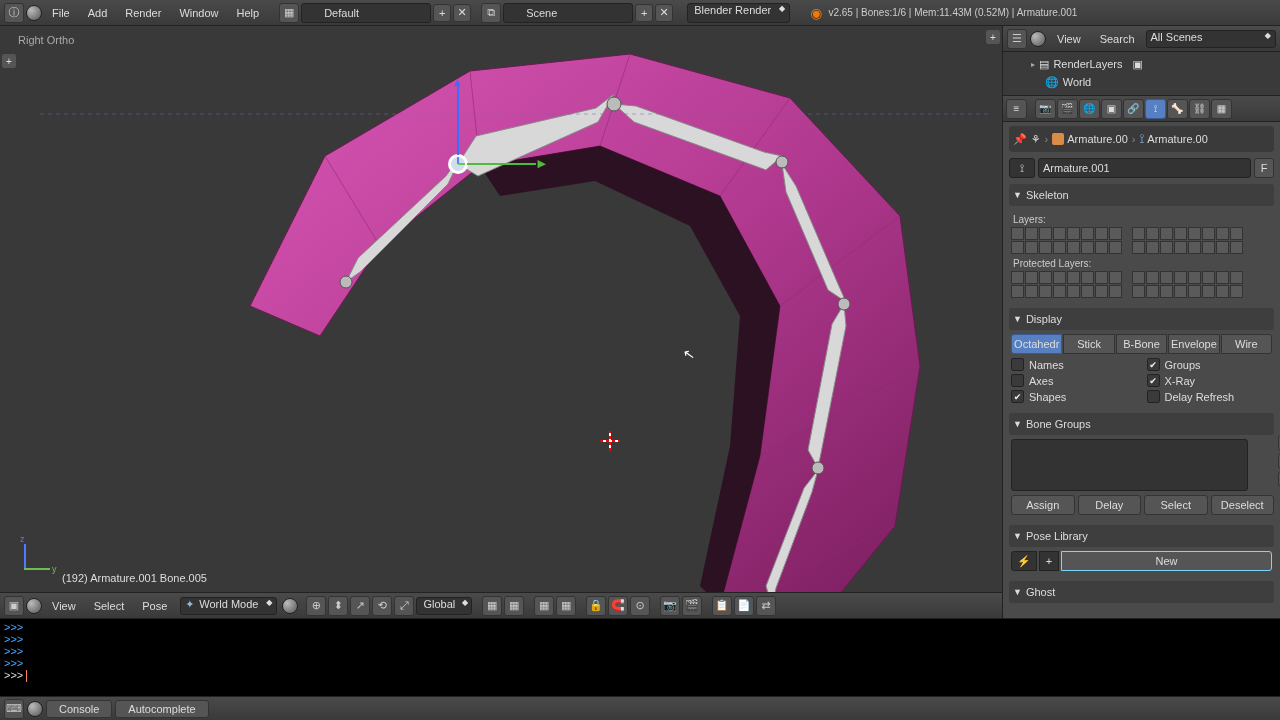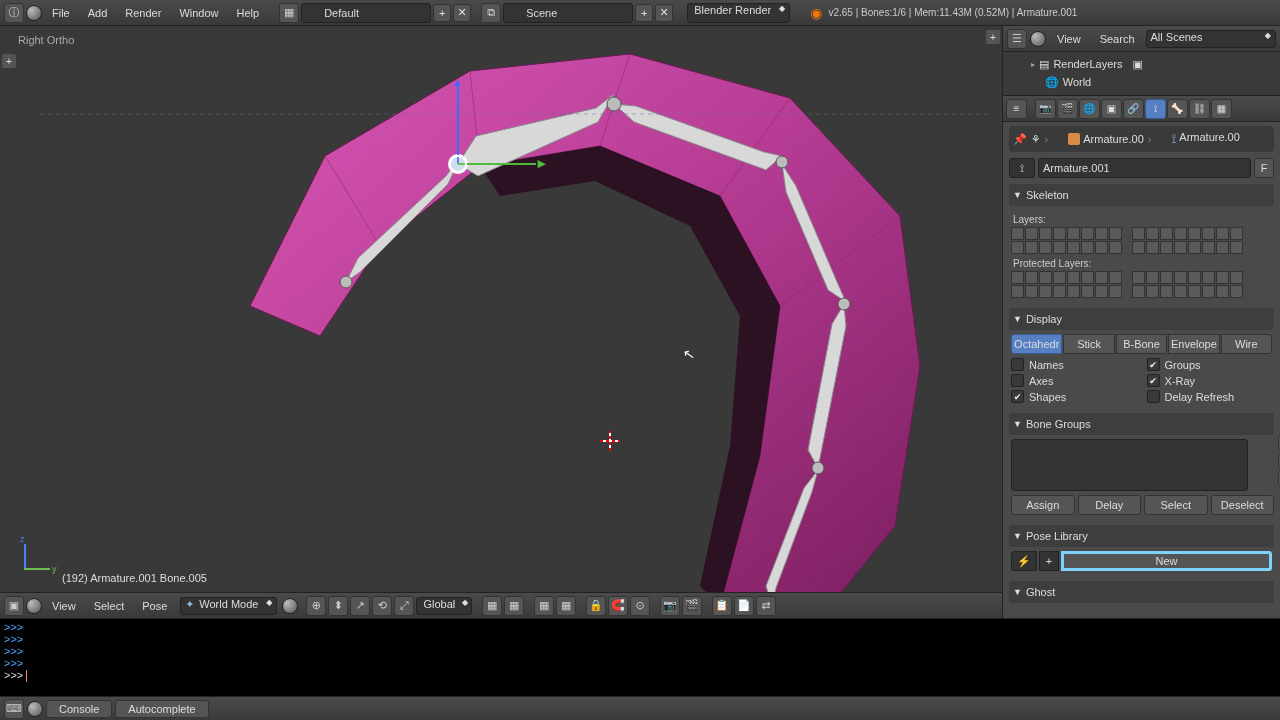--- a/index.html
+++ b/index.html
@@ -47,21 +47,21 @@
 .out-search::after{content:"◆"; position:absolute; right:4px; font-size:8px;}
 .outliner-body { background:#3a3a3a; padding:3px 6px 6px 6px; border-bottom:1px solid #222; height:44px; overflow:hidden; position:relative;}
 .out-row { display:flex; align-items:center; gap:4px; height:18px; cursor:pointer;}
 .out-row .tri { font-size:8px; color:#aaa;}
 .out-row .nm { color:#ddd;}
 .props-tabs { height:26px; background:linear-gradient(#4a4a4a,#3a3a3a); display:flex; align-items:center; gap:1px; padding:0 3px; border-bottom:1px solid #222;}
 .ptab { width:21px; height:20px; border:1px solid #333; border-radius:3px; background:#555; display:flex; align-items:center; justify-content:center; cursor:pointer; font-size:10px;}
 .ptab.active { background:#5680c2; border-color:#3a5a92;}
 .props-body { flex:1; overflow-y:auto; padding:4px 6px;}
 .breadcrumb { display:flex; align-items:center; gap:4px; height:26px; background:#3a3a3a; border-radius:4px; padding:0 4px; margin-bottom:6px;}
-.bc-item { display:flex; gap:3px; cursor:pointer;margin-left:16px;}
+.bc-item { display:flex; align-items:center; gap:3px; cursor:pointer;}
 .bc-cube { width:12px; height:12px; background:#d98c45; border-radius:2px;}
 .bc-arm { color:#7da9d9; font-size:13px;}
 .name-row { display:flex; gap:3px; margin-bottom:6px;}
 .name-dd { width:26px; height:20px; background:#333; border:1px solid #222; border-radius:3px; display:flex; align-items:center; justify-content:center; cursor:pointer;}
 .name-input { flex:1; background:#333; border:1px solid #222; border-radius:3px; height:20px; padding:0 4px; color:#ddd;}
 .f-btn { width:20px; height:20px; background:#555; border:1px solid #333; border-radius:3px; display:flex;align-items:center;justify-content:center;cursor:pointer;}
 .panel { margin-bottom:6px;}
 .panel-header { display:flex; align-items:center; gap:4px; height:22px; background:#3e3e3e; border-radius:3px; padding:0 4px; cursor:pointer;}
 .panel-header .caret{ font-size:9px;}
 .panel-body { padding:4px 2px;}
@@ -78,21 +78,21 @@
 .check-item { display:flex; align-items:center; gap:5px; cursor:pointer;}
 .chk { width:13px; height:13px; background:#3a3a3a; border:1px solid #222; border-radius:2px; display:flex;align-items:center;justify-content:center; font-size:9px; color:#eee;}
 .listbox { background:#333; border:1px solid #222; border-radius:3px; height:52px; position:relative;}
 .list-side { position:absolute; right:-22px; top:0; display:flex; flex-direction:column; gap:2px;}
 .list-side .sq{ width:18px; height:16px; background:#555; border:1px solid #333; border-radius:3px; cursor:pointer; display:flex;align-items:center;justify-content:center; font-size:11px;}
 .btn-row { display:flex; gap:3px; margin-top:4px;}
 .act-btn { flex:1; height:20px; background:#555; border:1px solid #333; border-radius:3px; display:flex;align-items:center;justify-content:center;cursor:pointer;}
 .new-row { display:flex; gap:2px;}
 .new-dd { width:26px; height:20px; background:#333; border:1px solid #222; border-radius:3px 0 0 3px; display:flex;align-items:center;justify-content:center;cursor:pointer;}
 .new-mid { width:20px; height:20px; background:#333; border:1px solid #222;display:flex;align-items:center;justify-content:center;cursor:pointer;}
-.new-btn { flex:1; height:20px; background:#555; border:3px solid #7dd3fc; border-radius:0 3px 3px 0; display:flex;align-items:center;justify-content:center;cursor:pointer;}
+.new-btn { flex:1; height:20px; background:#555; border:1px solid #7dd3fc; border-radius:0 3px 3px 0; display:flex;align-items:center;justify-content:center;cursor:pointer;}
 .bottom-area { height:102px; background:#000; border-top:1px solid #222; display:flex; flex-direction:column;}
 .console-body { flex:1; background:#000; padding:2px 4px; font-family:monospace; font-size:11px; overflow:hidden; position:relative;}
 .console-line { color:#4da6ff;}
 .console-cursor { display:inline-block; width:1px; height:12px; background:#ff8060; vertical-align:middle;}
 .console-footer { height:24px; background:linear-gradient(#4a4a4a,#3a3a3a); display:flex; align-items:center; gap:3px; padding:0 4px; border-top:1px solid #222;}
 .console-btn { height:18px; padding:0 12px; background:#555; border:1px solid #333; border-radius:3px; display:flex;align-items:center;justify-content:center;cursor:pointer;}
 svg.mesh { position:absolute; top:0; left:0;}
 .plus-col { position:absolute; right:2px; top:28px; width:14px; height:14px; background:#555; border-radius:2px; display:flex;align-items:center;justify-content:center; font-size:10px; cursor:pointer;}
 .plus-col.tl { right:auto; left:2px;}
 </style>

